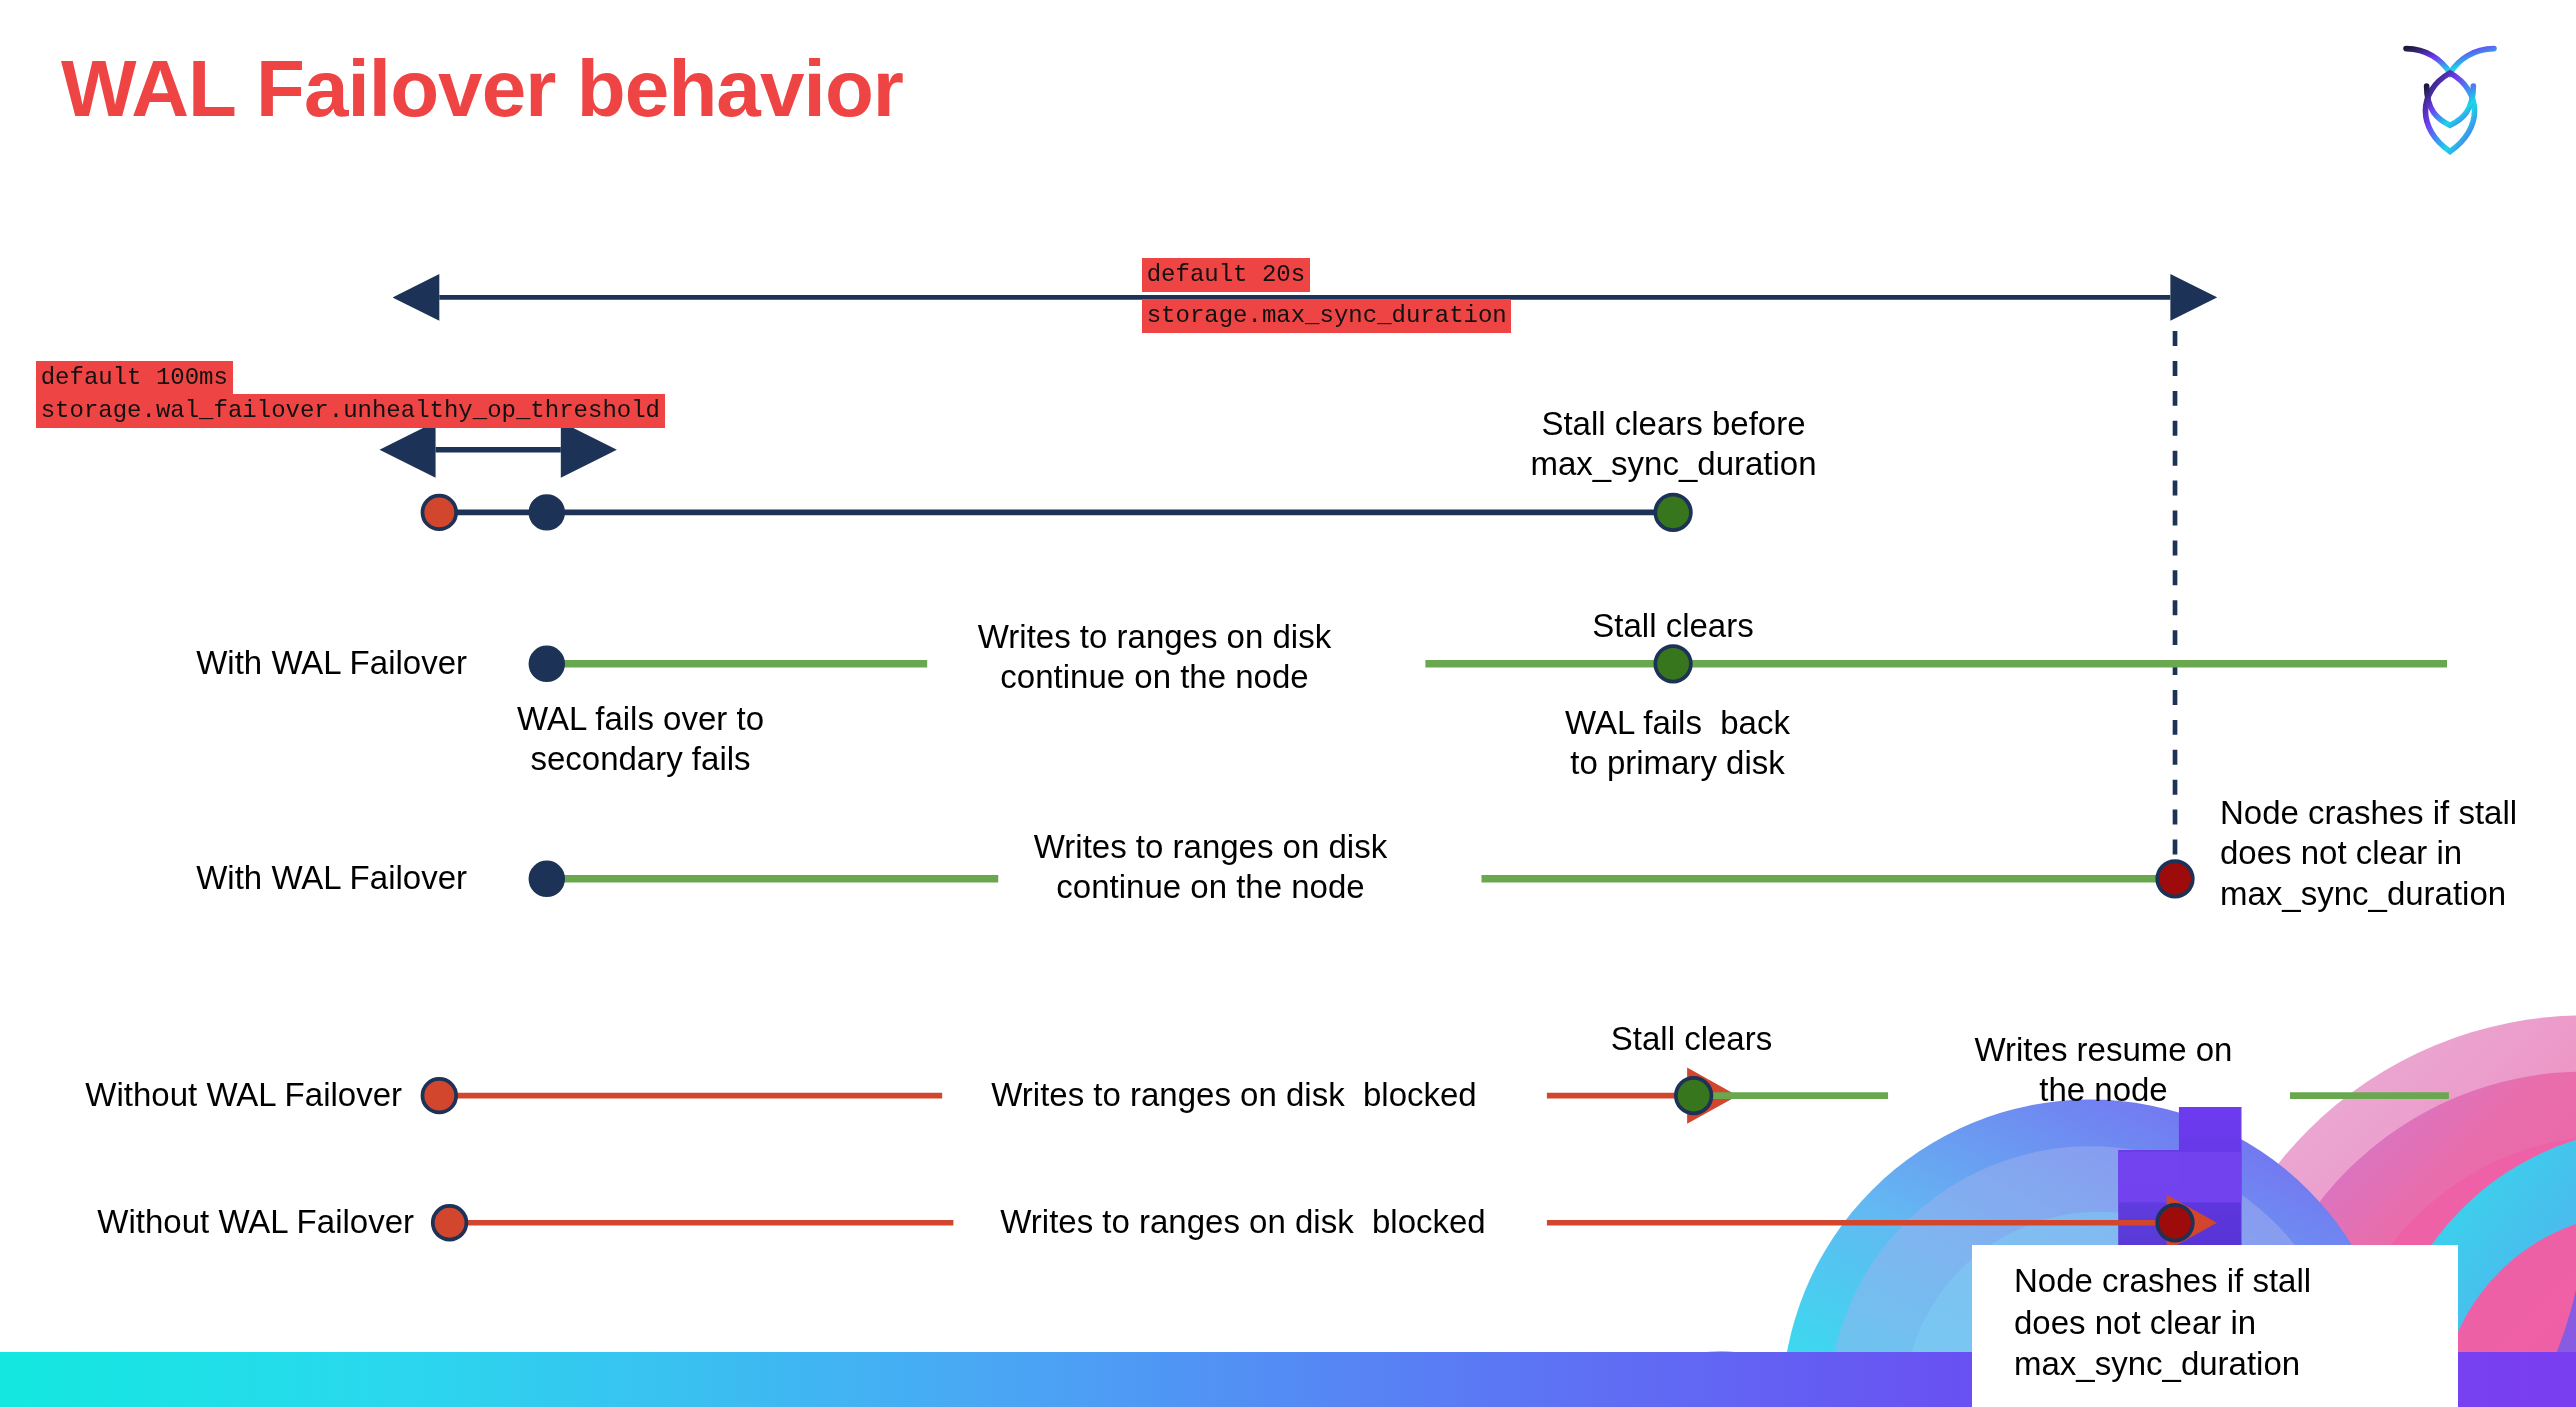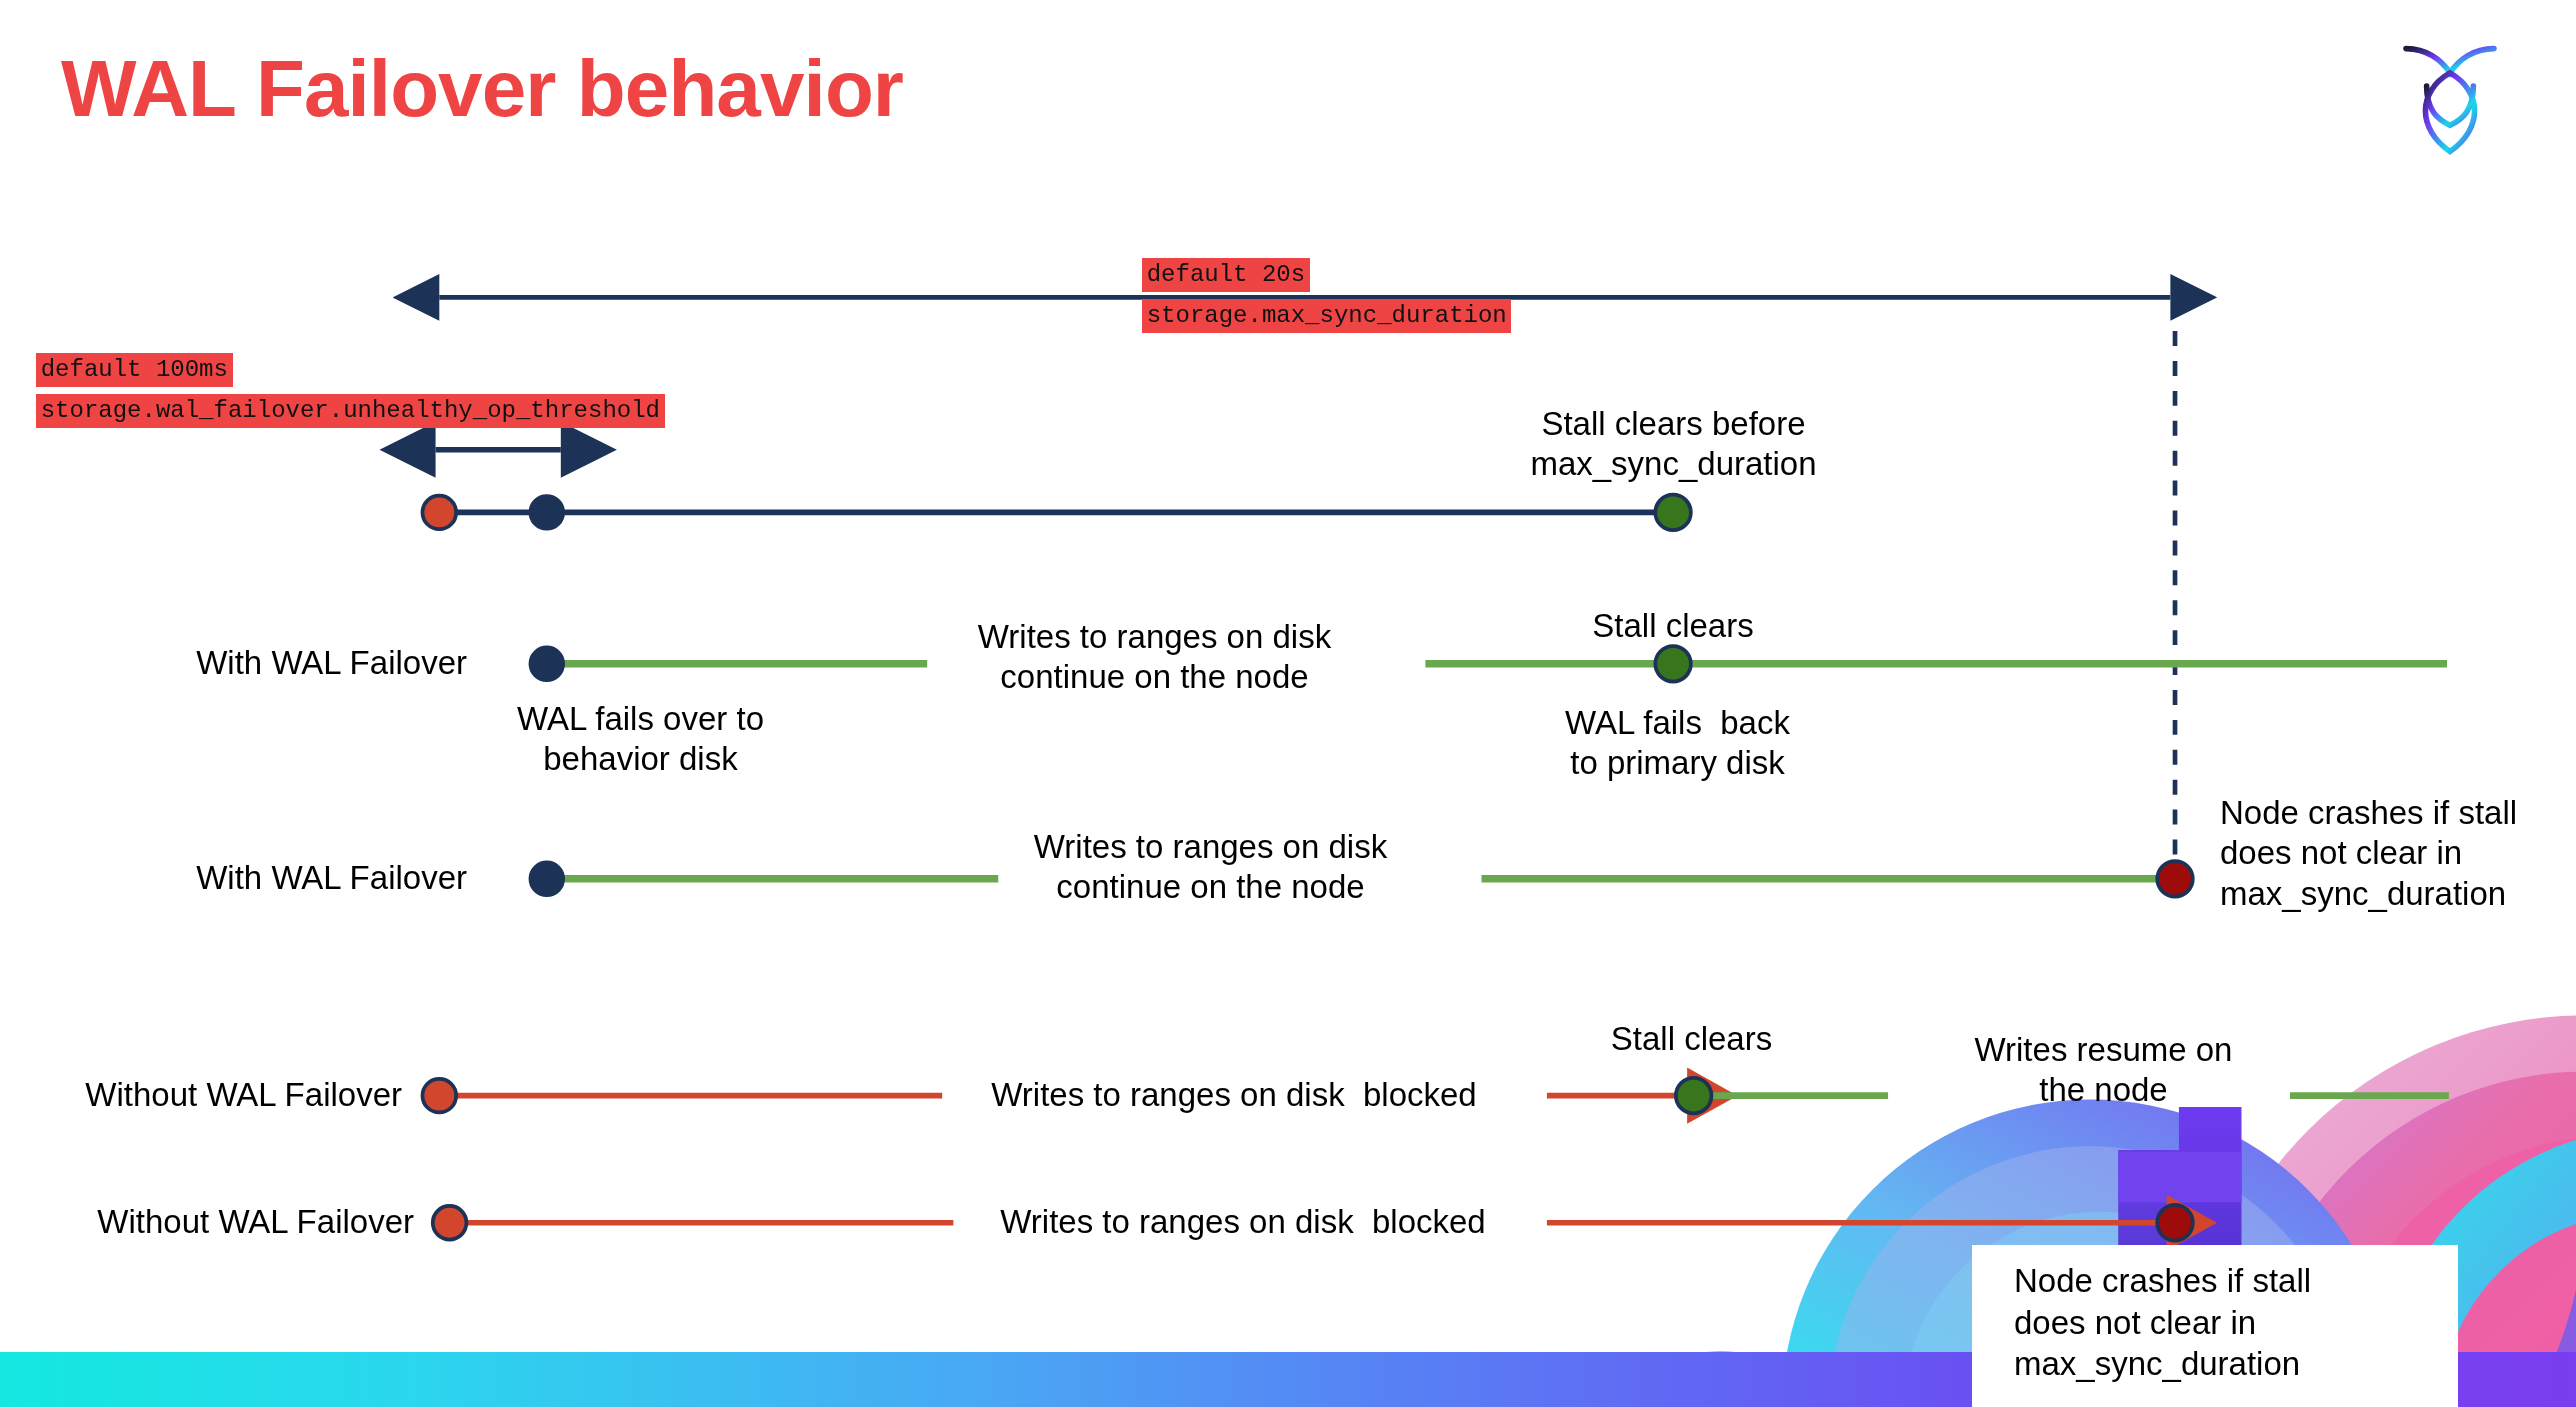--- a/index.html
+++ b/index.html
@@ -192,36 +192,36 @@
       <line x1="490" y1="1308" x2="1020" y2="1308" stroke="#d1462c" stroke-width="6"></line>
       <line x1="1655" y1="1308" x2="2318" y2="1308" stroke="#d1462c" stroke-width="6" marker-end="url(#orangeR)"></line>
       <circle cx="481" cy="1308" r="18" fill="#d1462c" stroke="#1c3257" stroke-width="4"></circle>
       <circle cx="2327" cy="1308" r="19" fill="#9e0b0b" stroke="#1c3257" stroke-width="4"></circle>
     </g>
   </svg>
 
   <div class="code" style="left:1142px;top:258px;">default 20s</div>
   <div class="code" style="left:1142px;top:299px;">storage.max_sync_duration</div>
 
-  <div class="code" style="left:36px;top:353px;">default 100ms</div>
+  <div class="code" style="left:36px;top:361px;">default 100ms</div>
   <div class="code" style="left:36px;top:394px;">storage.wal_failover.unhealthy_op_threshold</div>
 
   <div class="lbl r" style="left:0px;top:643px;width:467px;">With WAL Failover</div>
   <div class="lbl r" style="left:0px;top:858px;width:467px;">With WAL Failover</div>
   <div class="lbl r" style="left:0px;top:1075px;width:402px;">Without WAL Failover</div>
   <div class="lbl r" style="left:0px;top:1202px;width:414px;">Without WAL Failover</div>
 
   <div class="lbl c" style="left:1477px;top:404px;width:393px;">Stall clears before
 max_sync_duration</div>
 
   <div class="lbl c" style="left:935px;top:617px;width:439px;">Writes to ranges on disk
 continue on the node</div>
   <div class="lbl c" style="left:1514px;top:606px;width:318px;">Stall clears</div>
   <div class="lbl c" style="left:449px;top:699px;width:383px;">WAL fails over to
-behavior disk</div>
+secondary fails</div>
   <div class="lbl c" style="left:1514px;top:703px;width:327px;">WAL fails  back
 to primary disk</div>
 
   <div class="lbl c" style="left:991px;top:827px;width:439px;">Writes to ranges on disk
 continue on the node</div>
   <div class="lbl" style="left:2220px;top:793px;width:365px;">Node crashes if stall
 does not clear in
 max_sync_duration</div>
 
   <div class="lbl c" style="left:935px;top:1075px;width:598px;">Writes to ranges on disk  blocked</div>

